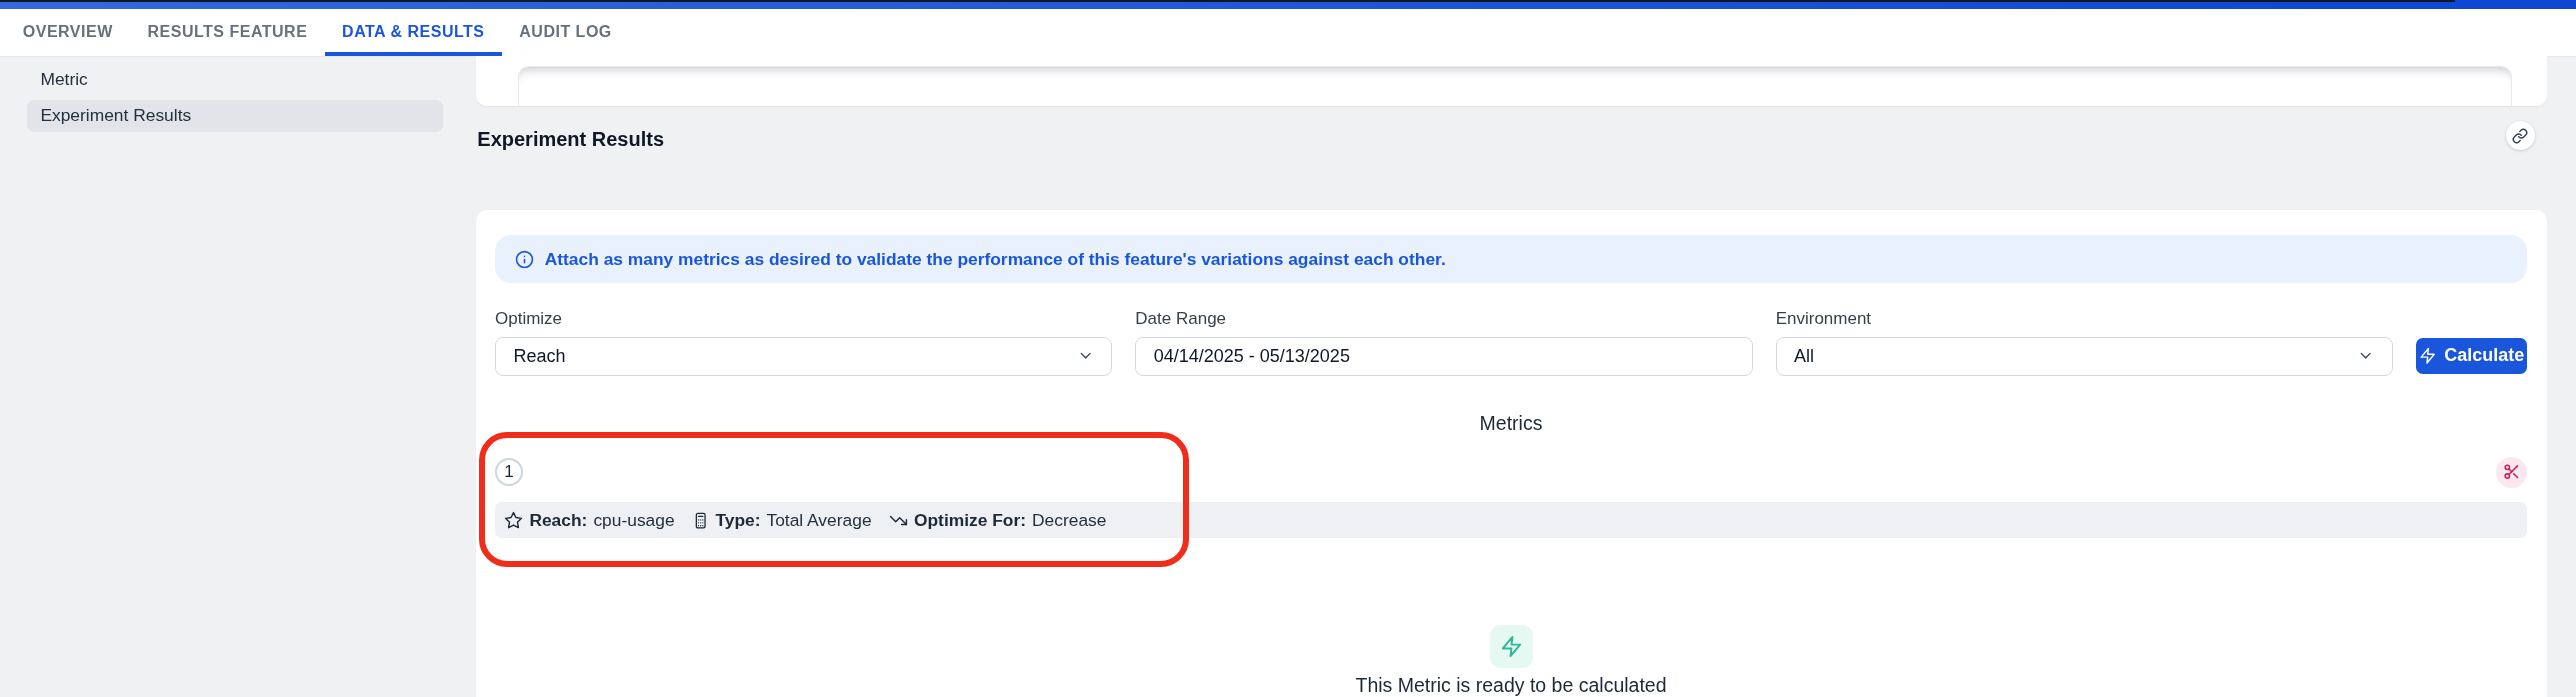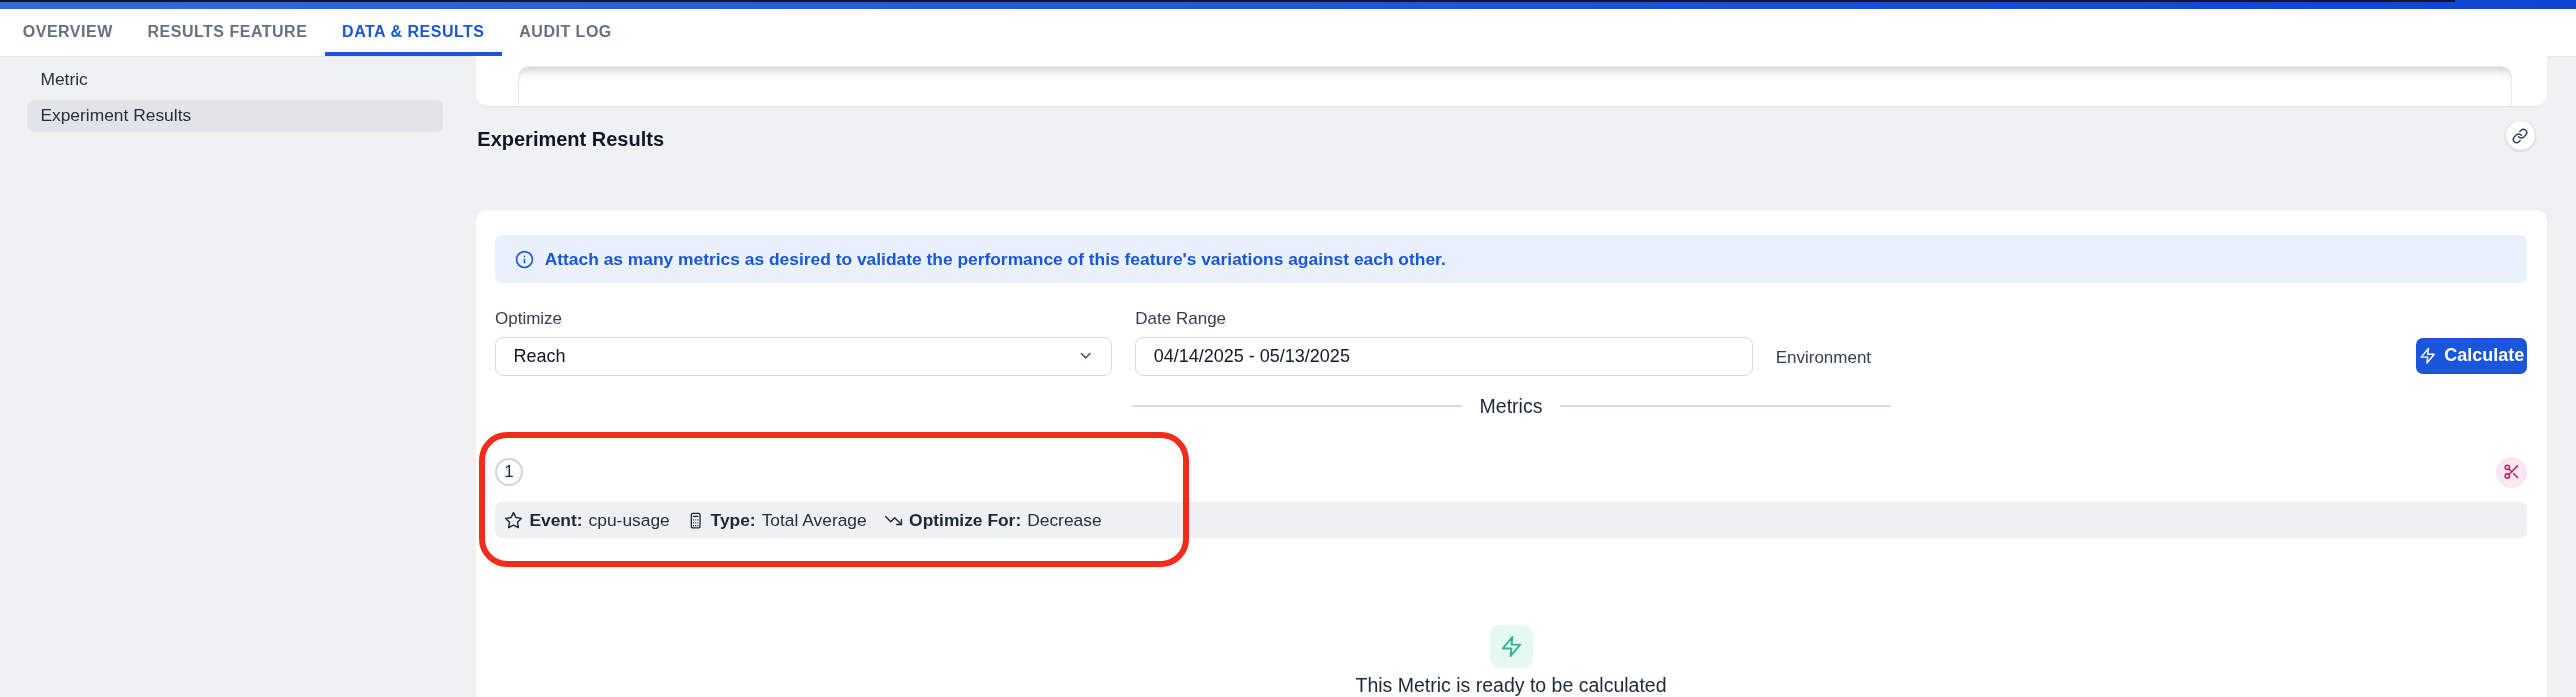--- a/index.html
+++ b/index.html
@@ -34,35 +34,35 @@
   .section-head { position:absolute; left:476px; top:106px; width:2071px; height:104px; }
   .section-title { position:absolute; left:1.3px; top:21.5px; font-size:20px; font-weight:700; color:#101828; }
   .link-btn { position:absolute; right:12px; top:14.8px; width:29.5px; height:29.5px; border-radius:50%; background:#fff;
               border:none; display:flex; align-items:center; justify-content:center; cursor:pointer;
               box-shadow:0 0.7px 2.7px rgba(16,24,40,.22); }
 
   
   .main-card { position:absolute; left:476px; top:210px; width:2071px; height:488px; background:#fff;
                border-radius:10.7px 10.7px 0 0; padding:25px 20px 0 19px; box-shadow:0 0.7px 1.3px rgba(16,24,40,.05); }
 
-  .banner { height:48px; background:#e9f1fd; border-radius:7px; display:flex; align-items:center;
+  .banner { height:48px; background:#e9f1fd; border-radius:16px; display:flex; align-items:center;
             padding:12px 20px; gap:10.7px; color:#1a56db; font-size:17.4px; font-weight:600; }
 
   .filter-row { display:flex; gap:23px; margin-top:25.5px; align-items:flex-end; }
   .field { flex:1; }
   .field-label { font-size:17px; font-weight:500; color:#35404e; margin-bottom:8px; }
   .control { height:39px; border:1.3px solid #d5d9df; border-radius:8px; background:#fff; width:100%;
              display:flex; align-items:center; justify-content:space-between; padding:0 17.4px;
              font-size:18px; color:#101828; cursor:pointer; }
   .control.no-chevron { justify-content:flex-start; }
   .calc-btn { width:111px; height:36px; margin-bottom:2px; flex:none; background:#1a56db; color:#ffffff; border:none;
               border-radius:6.7px; display:flex; align-items:center; justify-content:center; gap:8px;
               font-size:18px; font-weight:700; cursor:pointer; font-family:inherit; }
 
-  .divider { margin:19px auto 0; width:759px; display:flex; align-items:center; gap:17.4px; height:23px; }
+  .divider { margin:19px auto 0; width:759px; display:flex; align-items:center; gap:17.4px; height:23px;flex-direction:column; }
   .divider .line { flex:1; height:1.3px; background:#d8dbe1; }
   .divider .label { font-size:19.5px; font-weight:500; color:#1d2939; }
 
   .metric-block { position:relative; margin-top:39px; }
   .metric-row { display:flex; align-items:center; }
   .num-circle { width:28px; height:28px; border-radius:50%; border:2px solid #cdd5df; background:#fff; flex:none;
                 display:flex; align-items:center; justify-content:center; font-size:17px; color:#1d2939; }
   .name-input { margin-left:14px; width:794px; height:39px; border:1.3px solid #e4e7eb; border-radius:8px;
                 font-size:18px; color:#101828; padding:0 19px; font-family:inherit; background:#fff; outline:none; }
   .scissors-btn { margin-left:auto; width:31px; height:31px; border-radius:50%; background:#fbe7f0; border:none;
@@ -144,20 +144,28 @@
       </div>
     </div>
     <div class="field">
       <div class="field-label">Date Range</div>
       <div class="control no-chevron">
         <span>04/14/2025 - 05/13/2025</span>
       </div>
     </div>
     <div class="field">
       <div class="field-label">Environment</div>
+      <div class="control">
+        <span>All</span>
+        <span>
+          <svg width="17.4" height="17.4" viewBox="0 0 24 24" fill="none" stroke="#475467" stroke-width="2" stroke-linecap="round" stroke-linejoin="round">
+              <polyline points="6 9 12 15 18 9"></polyline>
+            </svg>
+        </span>
+      </div>
     </div>
     <button class="calc-btn">
       <span>
         <svg width="17.4" height="17.4" viewBox="0 0 24 24" fill="none" stroke="#ffffff" stroke-width="2" stroke-linecap="round" stroke-linejoin="round">
           <polygon points="13 2 3 14 12 14 11 22 21 10 12 10 13 2"></polygon>
         </svg>
       </span>
       <span>Calculate</span>
     </button>
   </div>
@@ -184,21 +192,21 @@
       </button>
     </div>
 
     <div class="event-bar">
       <div class="event-group">
         <span>
           <svg width="19" height="19" viewBox="0 0 24 24" fill="none" stroke="#1d2939" stroke-width="1.8" stroke-linejoin="round">
             <polygon points="12 2 15.09 8.26 22 9.27 17 14.14 18.18 21.02 12 17.77 5.82 21.02 7 14.14 2 9.27 8.91 8.26 12 2"></polygon>
           </svg>
         </span>
-        <b>Event:</b>
+        <b>Reach:</b>
         <span>cpu-usage</span>
       </div>
       <div class="event-group">
         <span>
           <svg width="17.4" height="17.4" viewBox="0 0 24 24" fill="none" stroke="#1d2939" stroke-width="1.8" stroke-linecap="round" stroke-linejoin="round">
             <rect x="6" y="2" width="12" height="20" rx="2"></rect>
               <line x1="9" y1="6" x2="15" y2="6"></line>
             <path d="M9 11h.01M12 11h.01M15 11h.01M9 15h.01M12 15h.01M15 15h.01M9 19h.01M12 19h.01M15 19h.01"></path>
           </svg>
         </span>

